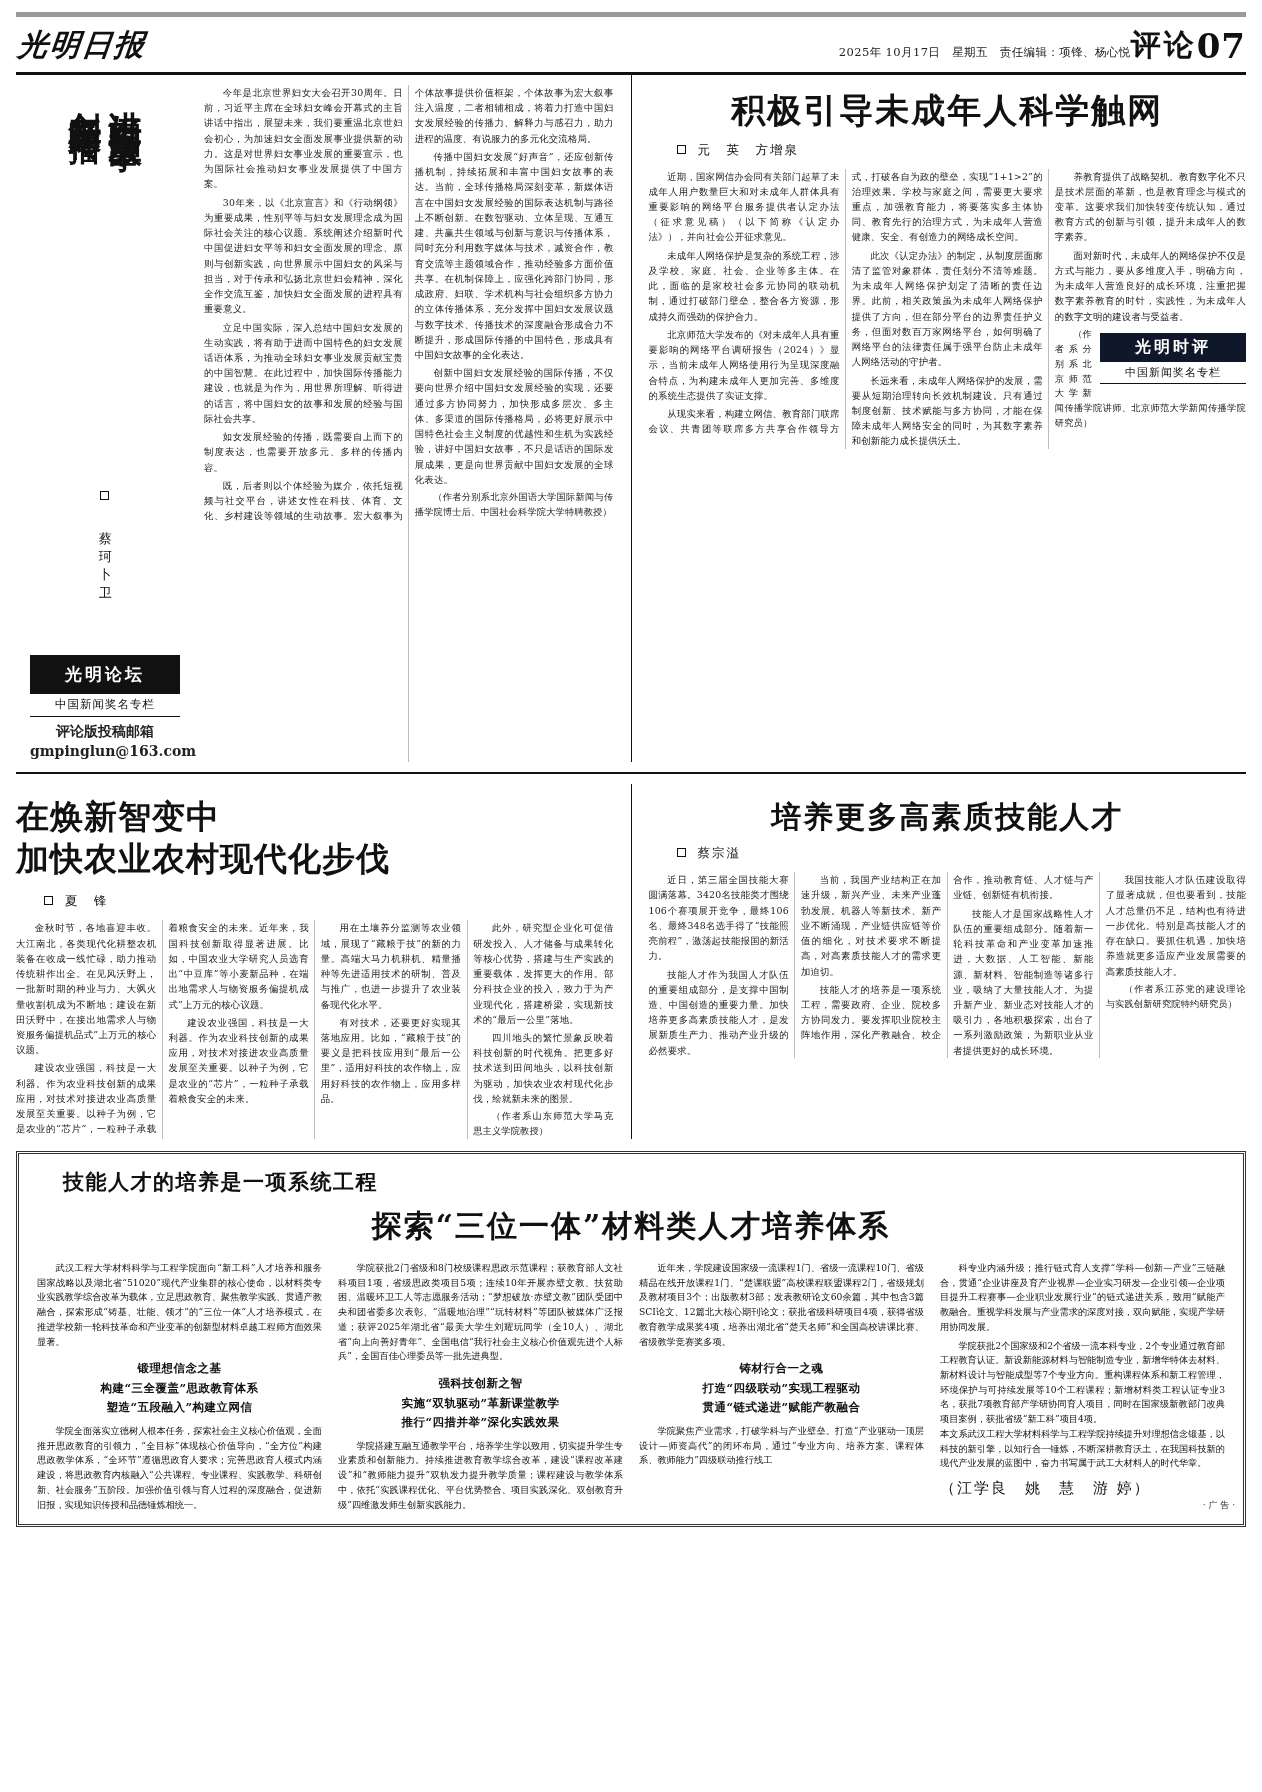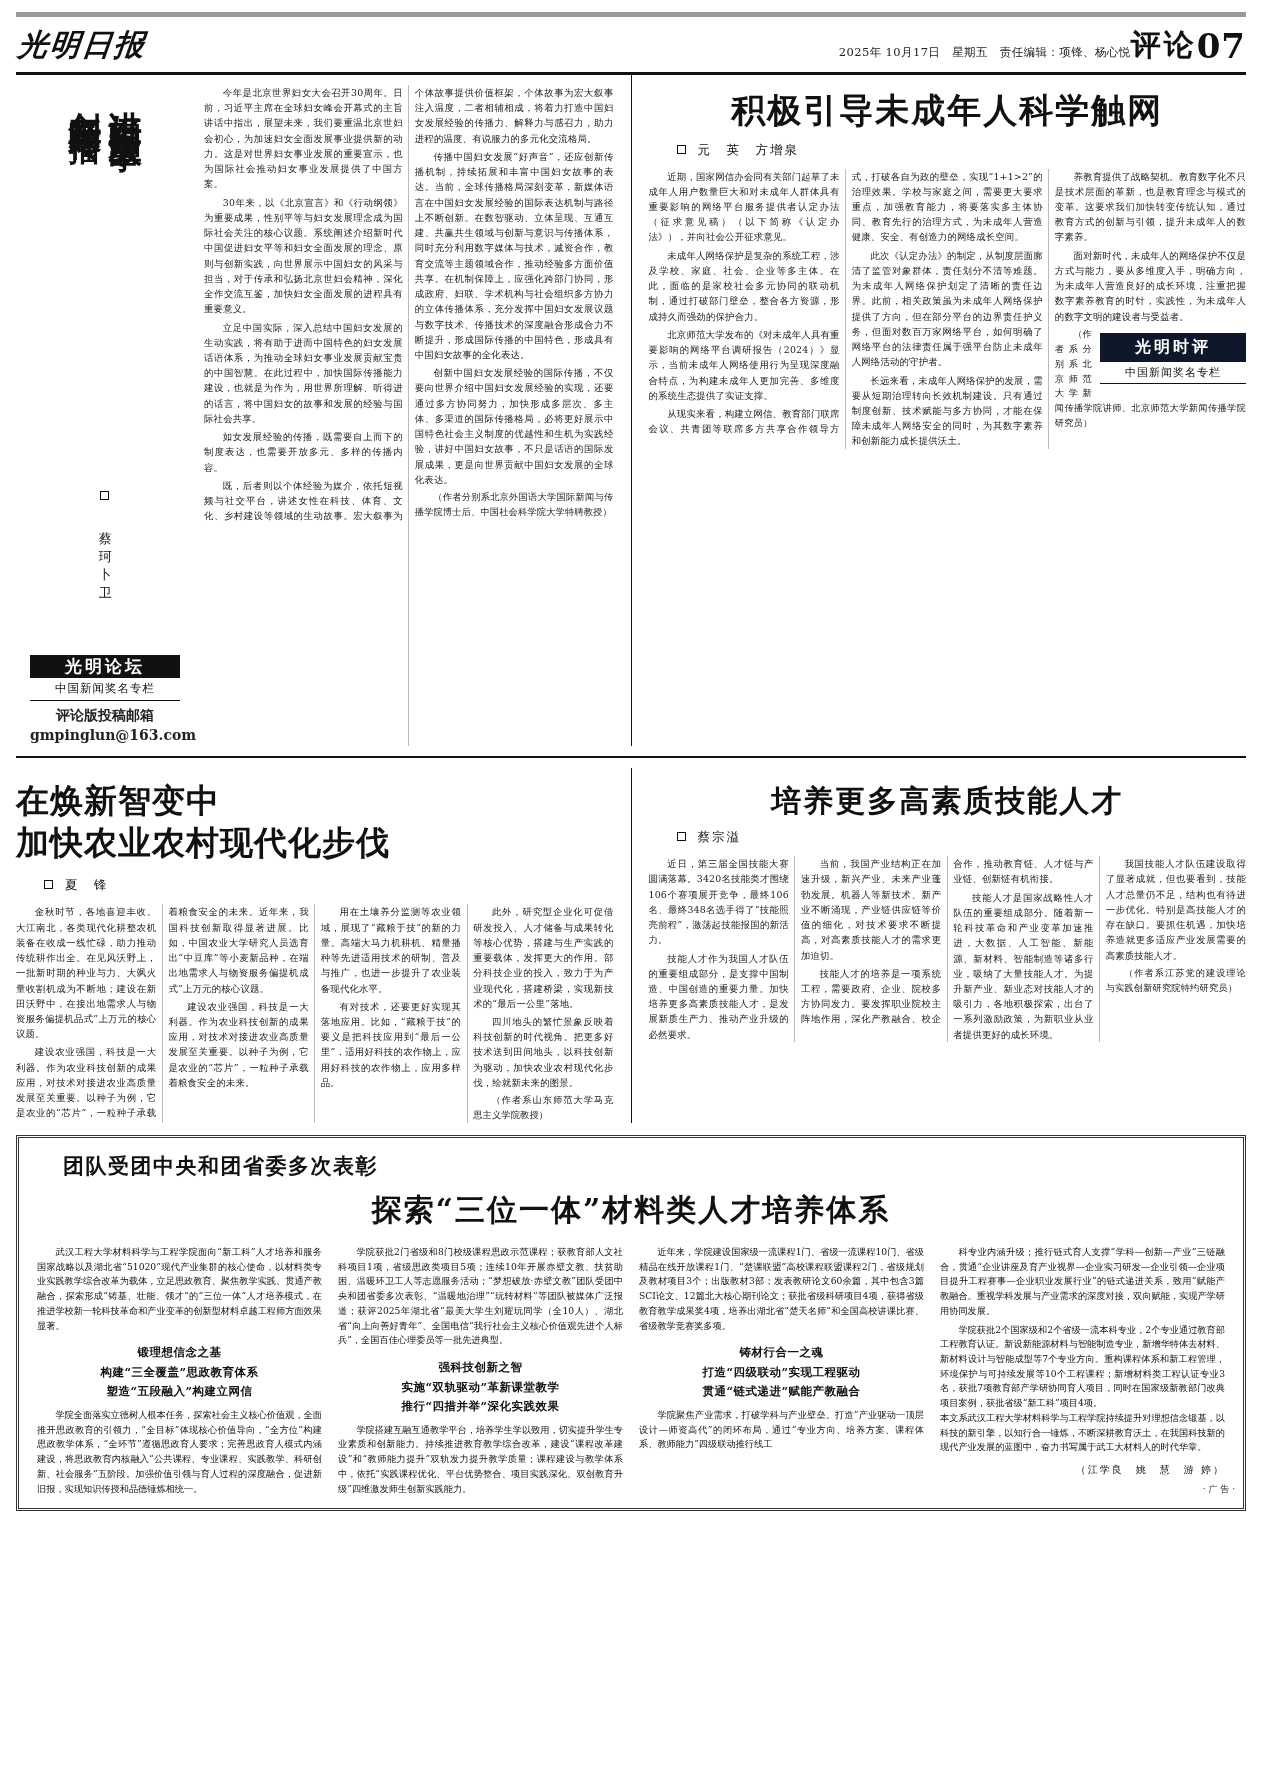--- a/index.html
+++ b/index.html
@@ -124,21 +124,21 @@
     margin-top: 14px;
     width: 150px;
     text-align: center;
   }
   .forum-badge .bar {
     background: #111;
     color: #fff;
     font-size: 17px;
     font-weight: bold;
     letter-spacing: 3px;
-    padding: 0 0;
+    padding: 8px 0;
   }
   .forum-badge .sub {
     font-size: 11.5px;
     letter-spacing: 1px;
     border-bottom: 1px solid #111;
     padding: 3px 0 4px 0;
   }
   .forum-badge .mail {
     font-size: 14px;
     line-height: 1.45;
@@ -258,22 +258,22 @@
   }
   .ad-sub {
     text-align: center;
     font-weight: bold;
     font-size: 11.5px;
     line-height: 1.7;
     margin: 10px 0 6px 0;
     letter-spacing: 0.5px;
   }
   .ad-sign {
-    text-align: right;
-    font-size: 10px;
+    text-align: left;
+    font-size: 15px;
     letter-spacing: 2px;
     margin-top: 8px;
   }
   .ad-mark {
     position: absolute;
     right: 8px;
     bottom: 12px;
     font-size: 9px;
     color: #333;
   }
@@ -390,21 +390,21 @@
         <p class="bt">当前，我国产业结构正在加速升级，新兴产业、未来产业蓬勃发展。机器人等新技术、新产业不断涌现，产业链供应链等价值的细化，对技术要求不断提高，对高素质技能人才的需求更加迫切。</p>
         <p class="bt">技能人才的培养是一项系统工程，需要政府、企业、院校多方协同发力。要发挥职业院校主阵地作用，深化产教融合、校企合作，推动教育链、人才链与产业链、创新链有机衔接。</p>
         <p class="bt">技能人才是国家战略性人才队伍的重要组成部分。随着新一轮科技革命和产业变革加速推进，大数据、人工智能、新能源、新材料、智能制造等诸多行业，吸纳了大量技能人才。为提升新产业、新业态对技能人才的吸引力，各地积极探索，出台了一系列激励政策，为新职业从业者提供更好的成长环境。</p>
         <p class="bt">我国技能人才队伍建设取得了显著成就，但也要看到，技能人才总量仍不足，结构也有待进一步优化。特别是高技能人才的存在缺口。要抓住机遇，加快培养造就更多适应产业发展需要的高素质技能人才。</p>
         <p class="bt author">（作者系江苏党的建设理论与实践创新研究院特约研究员）</p>
       </div>
     </div>
   </div>
 
   <div class="adbox">
-    <div class="ad-school">团队受团中央和团省委多次表彰</div>
+    <div class="ad-school">技能人才的培养是一项系统工程</div>
     <div class="ad-title">探索“三位一体”材料类人才培养体系</div>
     <div class="ad-cols">
 
       <div class="ad-col">
         <p class="ad">武汉工程大学材料科学与工程学院面向“新工科”人才培养和服务国家战略以及湖北省“51020”现代产业集群的核心使命，以材料类专业实践教学综合改革为载体，立足思政教育、聚焦教学实践、贯通产教融合，探索形成“铸基、壮能、领才”的“三位一体”人才培养模式，在推进学校新一轮科技革命和产业变革的创新型材料卓越工程师方面效果显著。</p>
         <div class="ad-sub" style="white-space: pre-line;">锻理想信念之基
 构建“三全覆盖”思政教育体系
 塑造“五段融入”构建立网信</div>
         <p class="ad">学院全面落实立德树人根本任务，探索社会主义核心价值观，全面推开思政教育的引领力，“全目标”体现核心价值导向，“全方位”构建思政教学体系，“全环节”遵循思政育人要求；完善思政育人模式内涵建设，将思政教育内核融入“公共课程、专业课程、实践教学、科研创新、社会服务”五阶段。加强价值引领与育人过程的深度融合，促进新旧报，实现知识传授和品德锤炼相统一。</p>
       </div>

